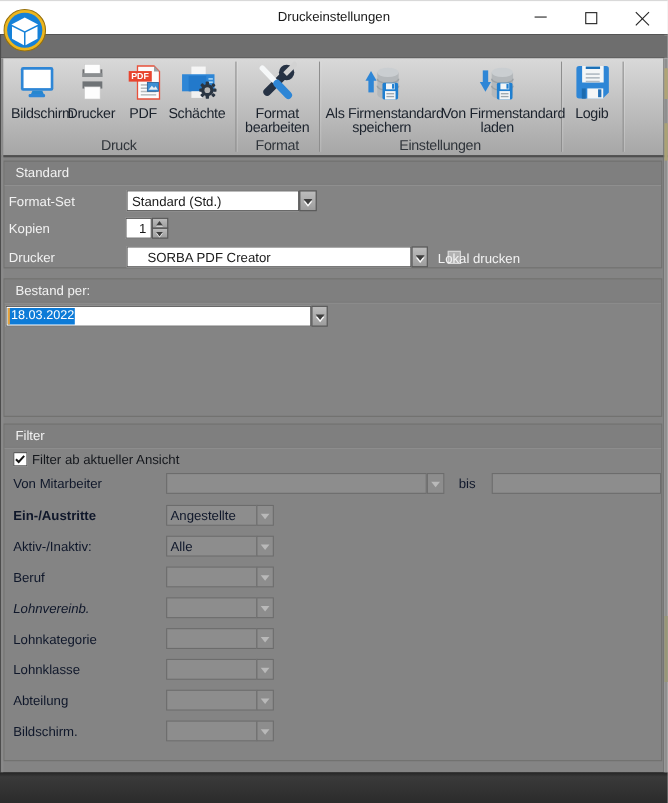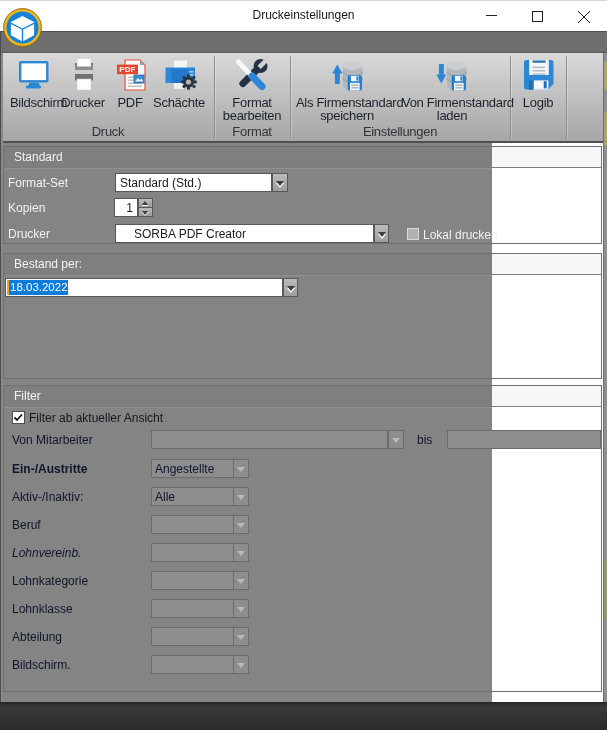--- a/index.html
+++ b/index.html
@@ -1,17 +1,17 @@
 <!DOCTYPE html>
 <html><head>
 <meta charset="utf-8">
 <style>
   html,body{margin:0;padding:0;}
   body{width:607px;height:730px;overflow:hidden;font-family:"Liberation Sans",sans-serif;}
-  #win{position:relative;width:492px;height:730px;background:#848484;}
+  #win{position:relative;width:604px;height:730px;background:#848484;}
   .abs{position:absolute;}
   .lbl{position:absolute;font-size:12px;color:#f2f2f2;white-space:nowrap;}
   .dlbl{position:absolute;font-size:12px;color:#0f172a;white-space:nowrap;}
   .combo{position:absolute;background:#fff;border:1px solid #585858;box-sizing:border-box;}
   .cbtn{position:absolute;background:linear-gradient(#bcbcbc,#9d9d9d);border:1px solid #585858;box-sizing:border-box;}
   .dcombo{position:absolute;background:#8d8d8d;border:1px solid #6c6c6c;box-sizing:border-box;}
   .dbtn{position:absolute;background:#8d8d8d;border:1px solid #6c6c6c;box-sizing:border-box;}
   .tri{position:absolute;width:0;height:0;border-left:4px solid transparent;border-right:4px solid transparent;}
   .ctext{position:absolute;font-size:12px;color:#191919;white-space:nowrap;}
   .tbl{position:absolute;font-size:13px;letter-spacing:-0.3px;color:#1c232d;text-align:center;line-height:13px;white-space:nowrap;}
@@ -189,21 +189,21 @@
   <div class="tri" style="left:141.5px;top:211.5px;border-left-width:3.5px;border-right-width:3.5px;border-top:4px solid #fdfdfd;"></div>
   <div class="tri" style="left:141.5px;top:210.5px;border-left-width:3.5px;border-right-width:3.5px;border-top:4px solid #3e3e3e;"></div>
 
   <div class="combo" style="left:115px;top:224px;width:259px;height:19px;"></div>
   <div class="ctext" style="left:120px;top:227px;margin-left:14px;">SORBA PDF Creator</div>
   <div class="cbtn" style="left:374px;top:224px;width:15px;height:19px;"></div>
   <div class="tri" style="left:377.5px;top:233.5px;border-top:5px solid #fdfdfd;"></div>
   <div class="tri" style="left:377.5px;top:232px;border-top:5px solid #3e3e3e;"></div>
 
   <div class="abs" style="left:407px;top:228px;width:12px;height:12px;background:#b2b2b2;border:1px solid #dadada;box-sizing:border-box;"></div>
-  <div class="lbl" style="left:423px;top:228px;text-align:center;">Lokal drucken</div>
+  <div class="lbl" style="left:398px;top:228px;text-align:center;">Lokal drucken</div>
 
   <div class="gbox" style="left:3px;top:253px;width:599px;height:126px;">
     <div class="ghead"></div>
   </div>
   <div class="lbl" style="left:14px;top:257px;">Bestand per:</div>
   <div class="combo" style="left:5px;top:278px;width:278px;height:19px;"></div>
   <div class="abs" style="left:7px;top:280px;width:61px;height:15px;background:#0d7bd7;"></div>
   <div class="abs" style="left:7px;top:280px;width:2px;height:15px;background:#e9a23b;"></div>
   <div class="ctext" style="left:10px;top:281px;color:#ffffff;font-size:11.5px;">18.03.2022</div>
   <div class="cbtn" style="left:283px;top:278px;width:15px;height:19px;"></div>

